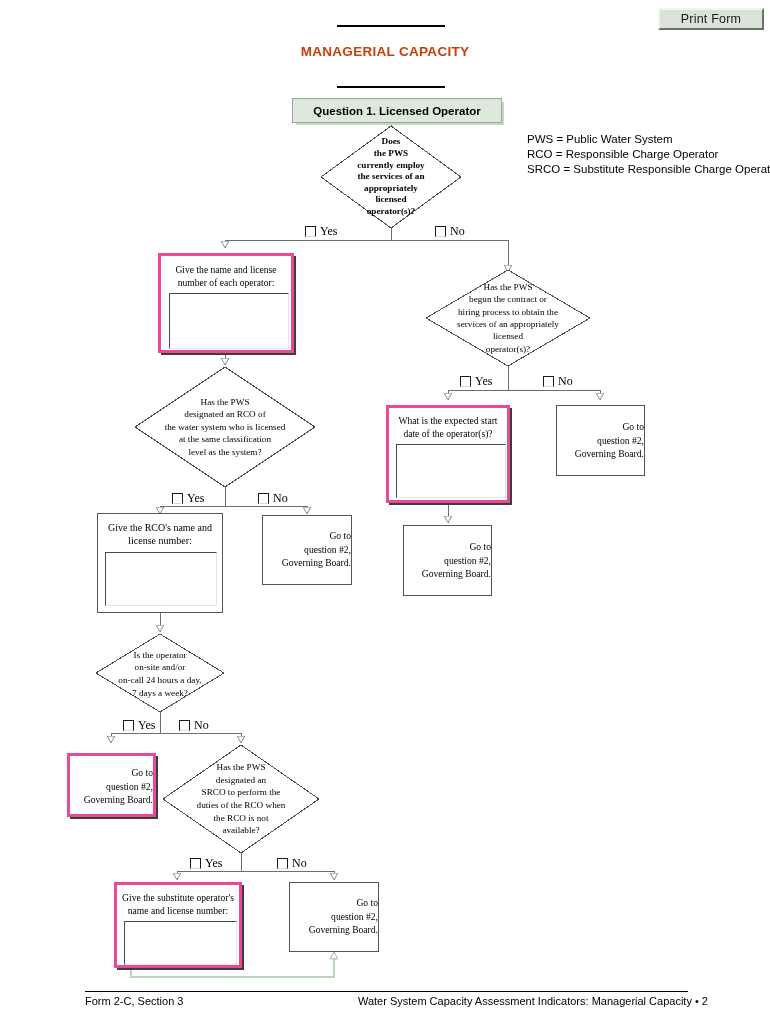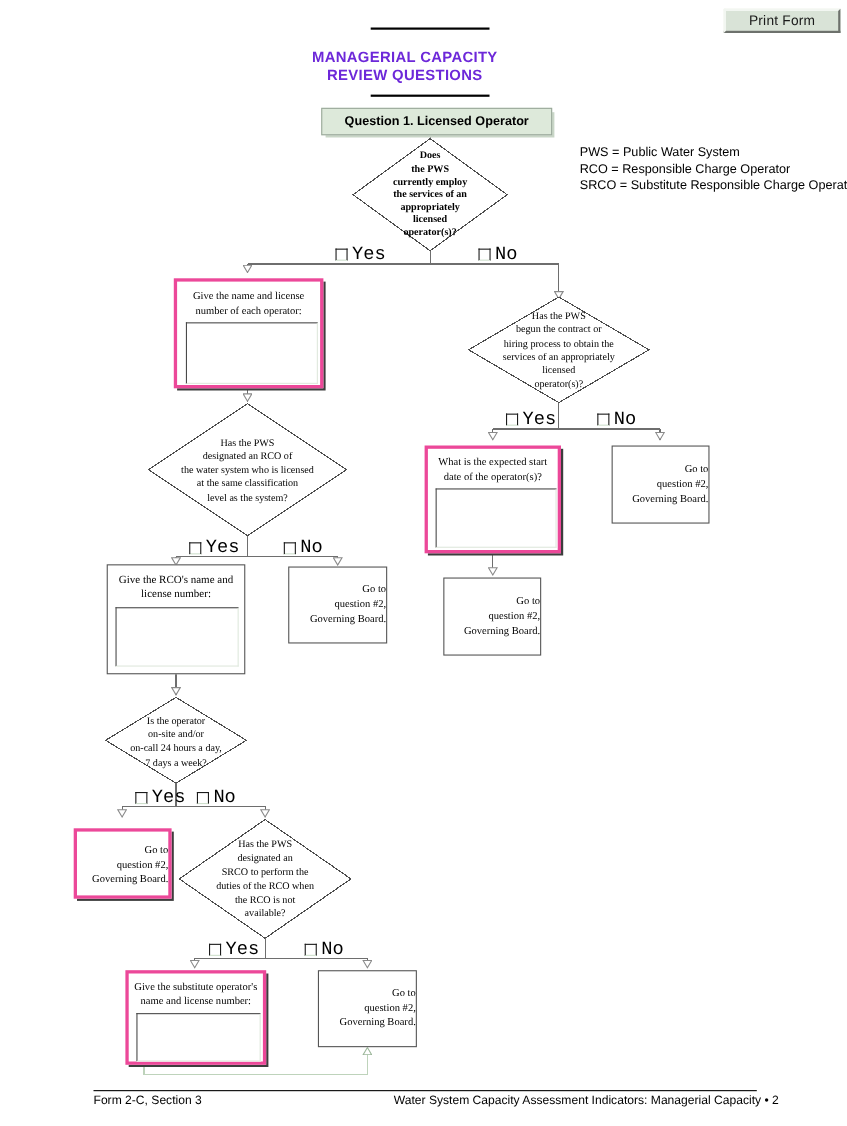--- a/index.html
+++ b/index.html
@@ -23,22 +23,22 @@
     box-sizing:border-box;
     display:flex;align-items:center;justify-content:center;
     font-size:12.5px;color:#1a1a1a;letter-spacing:.2px;
   }
 
   
   .rule{position:absolute;background:#000;height:2px;}
   .rule.r1{left:337px;top:25px;width:108px;}
   .rule.r2{left:337px;top:86px;width:108px;}
   .title{
-    position:absolute;left:168px;width:400px;text-align:center;
-    font-weight:bold;font-size:13.5px;color:#6d28d9;letter-spacing:.3px;
+    position:absolute;left:185px;width:400px;text-align:center;
+    font-weight:bold;font-size:13.5px;color:#c2410c;letter-spacing:.3px;
   }
   .title.t1{top:44px;}
   .title.t2{top:61px;}
 
   .qbar{
     position:absolute;left:292px;top:98px;width:210px;height:25px;
     background:#dde9da;border:1px solid #9aa89a;box-sizing:border-box;
     display:flex;align-items:center;justify-content:center;
     font-weight:bold;font-size:11.5px;color:#000;
     box-shadow:3px 3px 0 -1px #c9d6c7;
@@ -78,21 +78,21 @@
   }
 
   
   .cbwrap{position:absolute;display:flex;align-items:center;gap:4px;}
   .cb{
     width:11px;height:11px;background:#fff;
     border-top:1.3px solid #1a1a1a;border-left:1.3px solid #1a1a1a;
     border-right:1.3px solid #1a1a1a;border-bottom:1.3px solid #cfe0cd;
     box-sizing:border-box;
   }
-  .cblab{font-size:17px;color:#000;font-family:Liberation Mono, monospace;line-height:11px;}
+  .cblab{font-size:12px;color:#000;font-family:Liberation Serif, serif;line-height:11px;}
 
   
   .footrule{position:absolute;left:85px;top:991px;width:603px;height:1.4px;background:#000;}
   .footleft{position:absolute;left:85px;top:995px;font-size:11px;color:#000;}
   .footright{position:absolute;right:82px;top:995px;font-size:11px;color:#000;white-space:nowrap;}
 </style>
 </head>
 <body>
 
 <div id="page">
@@ -158,21 +158,20 @@
       <path d="M131,968 L131,977 L334,977 L334,952" marker-end="url(#up)"></path>
     </g>
   </svg>
 
   <div class="printbtn">
     <span>Print Form</span>
   </div>
 
   <div class="rule r1"></div>
   <div class="title t1">MANAGERIAL CAPACITY</div>
-  <div class="title t2">REVIEW QUESTIONS</div>
   <div class="rule r2"></div>
   <div class="qbar">
     <span>Question 1. Licensed Operator</span>
   </div>
 
   <div class="legend">
     <div>PWS = Public Water System</div>
     <div>RCO = Responsible Charge Operator</div>
     <div>SRCO = Substitute Responsible Charge Operator</div>
   </div>

